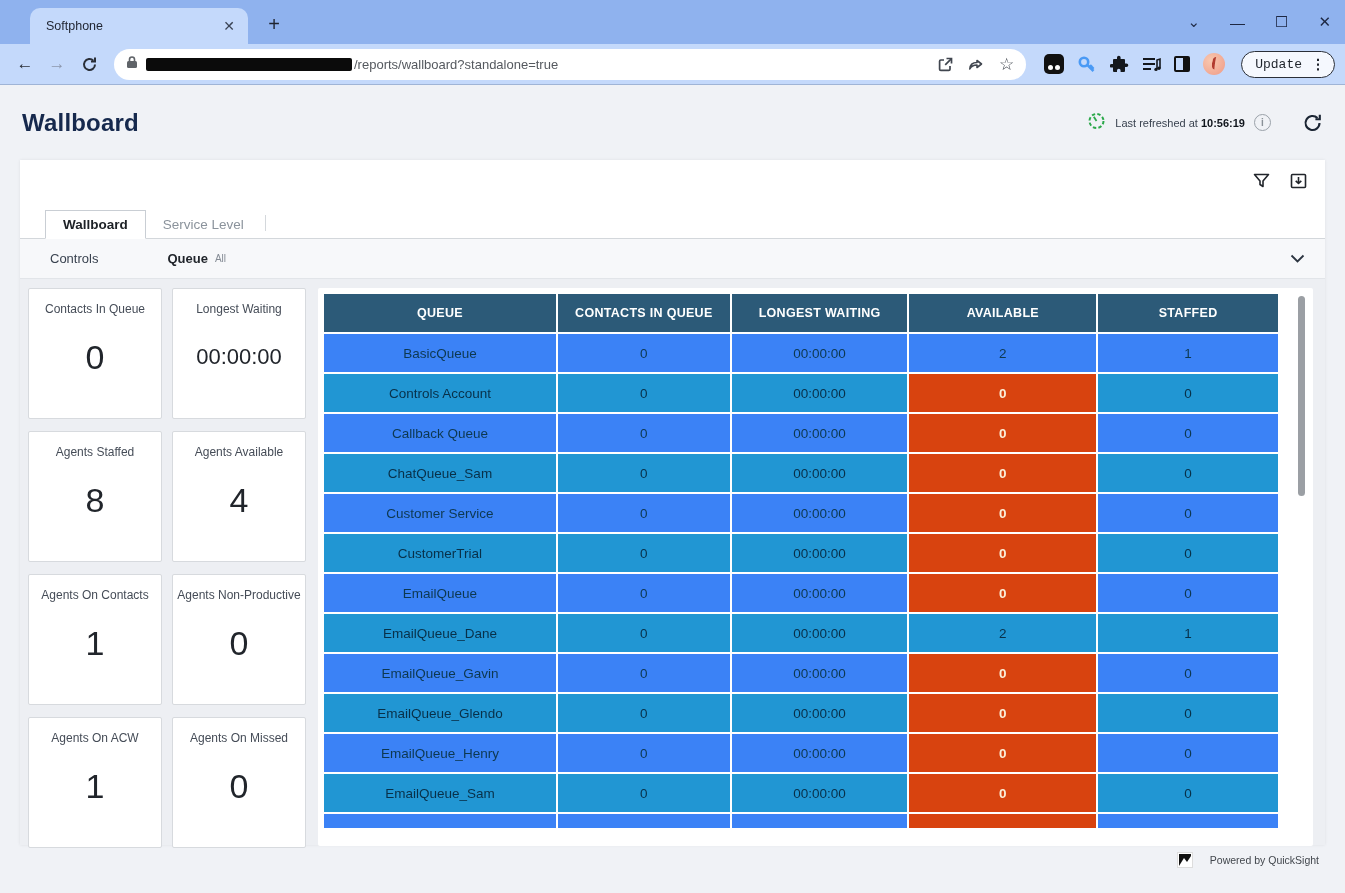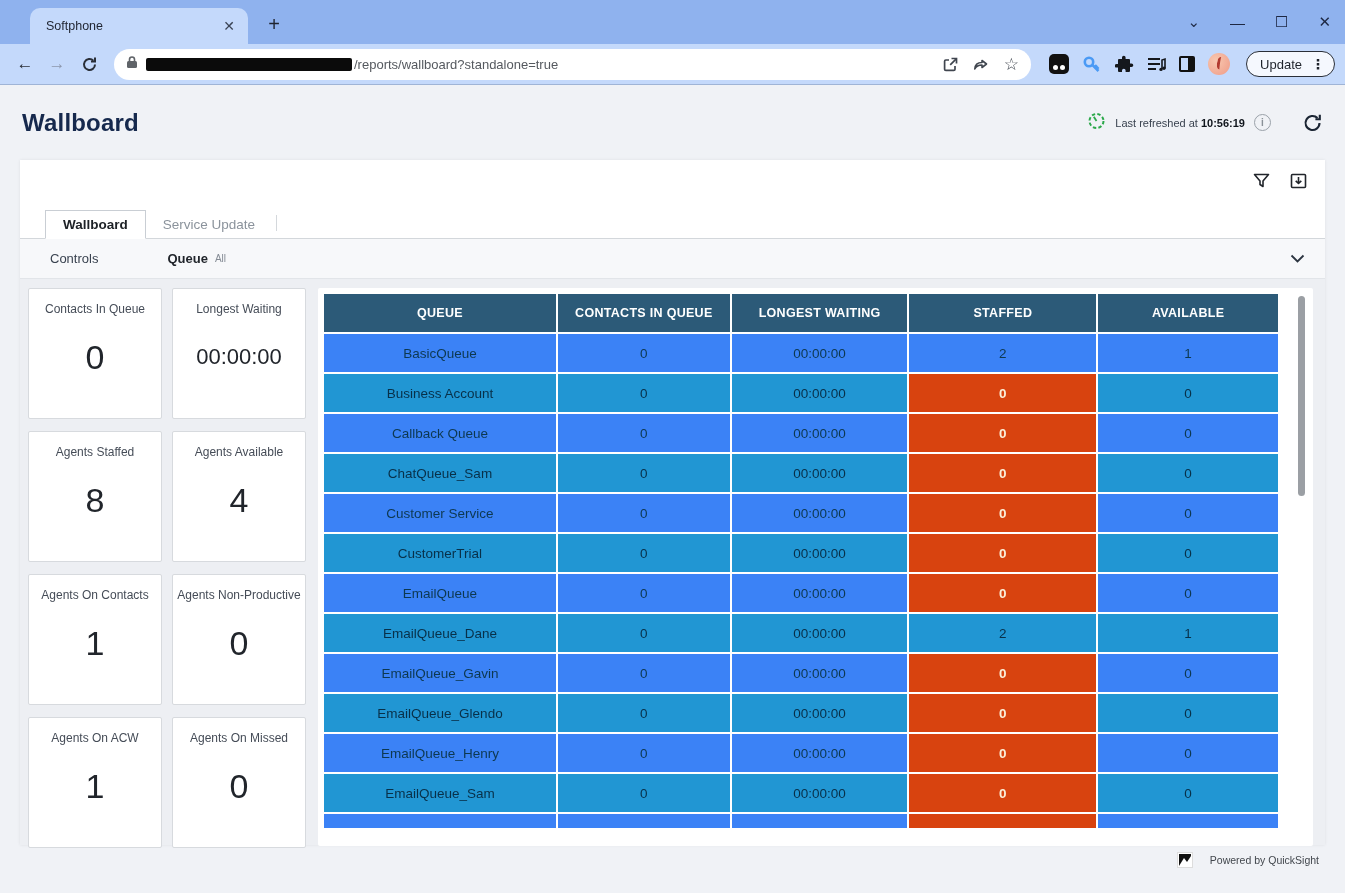--- a/index.html
+++ b/index.html
@@ -26,21 +26,21 @@
   .omni-icons { display:flex; align-items:center; gap:15px; color:#40464f; }
   .ext-icons { display:flex; align-items:center; gap:13px; margin:0 6px; }
   .ic-btn { cursor:pointer; display:flex; align-items:center; justify-content:center; }
   .ext-dots { width:20px; height:20px; background:#111; border-radius:5px; display:flex; align-items:flex-end; justify-content:center; gap:2px; padding-bottom:4px; }
   .ext-dots i { width:5px; height:5px; background:#fff; border-radius:50%; }
   .reading-box { width:16px; height:16px; border:2px solid #111; border-radius:2px; position:relative; }
   .reading-box::after { content:""; position:absolute; right:0; top:0; bottom:0; width:5px; background:#111; }
   .avatar { width:22px; height:22px; border-radius:50%; background:radial-gradient(circle at 35% 35%, #f8c8b0, #ef9a86); position:relative; overflow:hidden; }
   .avatar::after { content:""; position:absolute; left:9px; top:4px; width:6px; height:13px; border-left:3px solid #b23b30; border-radius:40% 0 0 40%; transform:rotate(8deg); }
   .update-btn { display:flex; align-items:center; gap:6px; border:1.5px solid #2a2f38; background:#f5f8fe; border-radius:15px;
-                padding:4px 6px 4px 13px; font-size:13px; color:#1e232b; cursor:pointer; margin-left:4px; }
+                padding:4px 6px 4px 13px; font-size:13px; color:#1e232b; cursor:pointer; margin-left:4px;font-family:Liberation Mono, monospace; }
   .kebab { font-size:14px; font-weight:bold; color:#1e232b; padding:0 3px; }
 
   
   .page-header { height:75px; display:flex; align-items:center; padding:0 22px; }
   .page-title { font-size:24px; font-weight:bold; color:#16294d; letter-spacing:.2px; }
   .refresh-zone { margin-left:auto; display:flex; align-items:center; gap:9px; }
   .refresh-text { font-size:11px; color:#39424f; }
   .refresh-time { font-weight:bold; color:#10151c; }
   .info-ic { width:17px; height:17px; border:1.5px solid #9aa1a9; border-radius:50%; color:#8a9198; font-size:10px;
              display:flex; align-items:center; justify-content:center; font-weight:bold; cursor:pointer; }
@@ -199,21 +199,21 @@
     <span class="ic-btn">
       <svg width="17" height="16" viewBox="0 0 17 16" fill="none" stroke="#21252b" stroke-width="1.6">
         <rect x="1.5" y="1.5" width="14" height="13" rx="1"></rect>
         <path d="M8.5 4v6M5.7 7.8 8.5 10.5l2.8-2.7" stroke-linejoin="round"></path>
       </svg>
     </span>
   </div>
 
   <div class="qs-tabbar">
     <div class="qs-tab active">Wallboard</div>
-    <div class="qs-tab inactive">Service Update</div>
+    <div class="qs-tab inactive">Service Level</div>
     <div class="tab-sep"></div>
   </div>
 
   <div class="controls-row">
     <span class="controls-label">Controls</span>
     <span class="filter-name">Queue</span>
     <span class="filter-value">All</span>
     <span class="controls-chevron">
       <svg width="15" height="9" viewBox="0 0 15 9" fill="none" stroke="#2b3440" stroke-width="1.8">
           <path d="M1.5 1.5 7.5 7.5 13.5 1.5"></path>
@@ -262,28 +262,28 @@
     <div class="kpi-label">Agents On Missed</div>
     <div class="kpi-value">0</div>
   </div>
 </div>
     <div class="table-card">
       <div class="tbl-viewport">
         <div class="qs-table">
             <div class="cell th">QUEUE</div>
             <div class="cell th">CONTACTS IN QUEUE</div>
             <div class="cell th">LONGEST WAITING</div>
+            <div class="cell th">AVAILABLE</div>
             <div class="cell th">STAFFED</div>
-            <div class="cell th">AVAILABLE</div>
             <div class="cell tone-light">BasicQueue</div>
             <div class="cell tone-light">0</div>
             <div class="cell tone-light">00:00:00</div>
             <div class="cell tone-light">2</div>
             <div class="cell tone-light">1</div>
-            <div class="cell tone-mid">Business Account</div>
+            <div class="cell tone-mid">Controls Account</div>
             <div class="cell tone-mid">0</div>
             <div class="cell tone-mid">00:00:00</div>
             <div class="cell tone-mid alert">0</div>
             <div class="cell tone-mid">0</div>
             <div class="cell tone-light">Callback Queue</div>
             <div class="cell tone-light">0</div>
             <div class="cell tone-light">00:00:00</div>
             <div class="cell tone-light alert">0</div>
             <div class="cell tone-light">0</div>
             <div class="cell tone-mid">ChatQueue_Sam</div>

